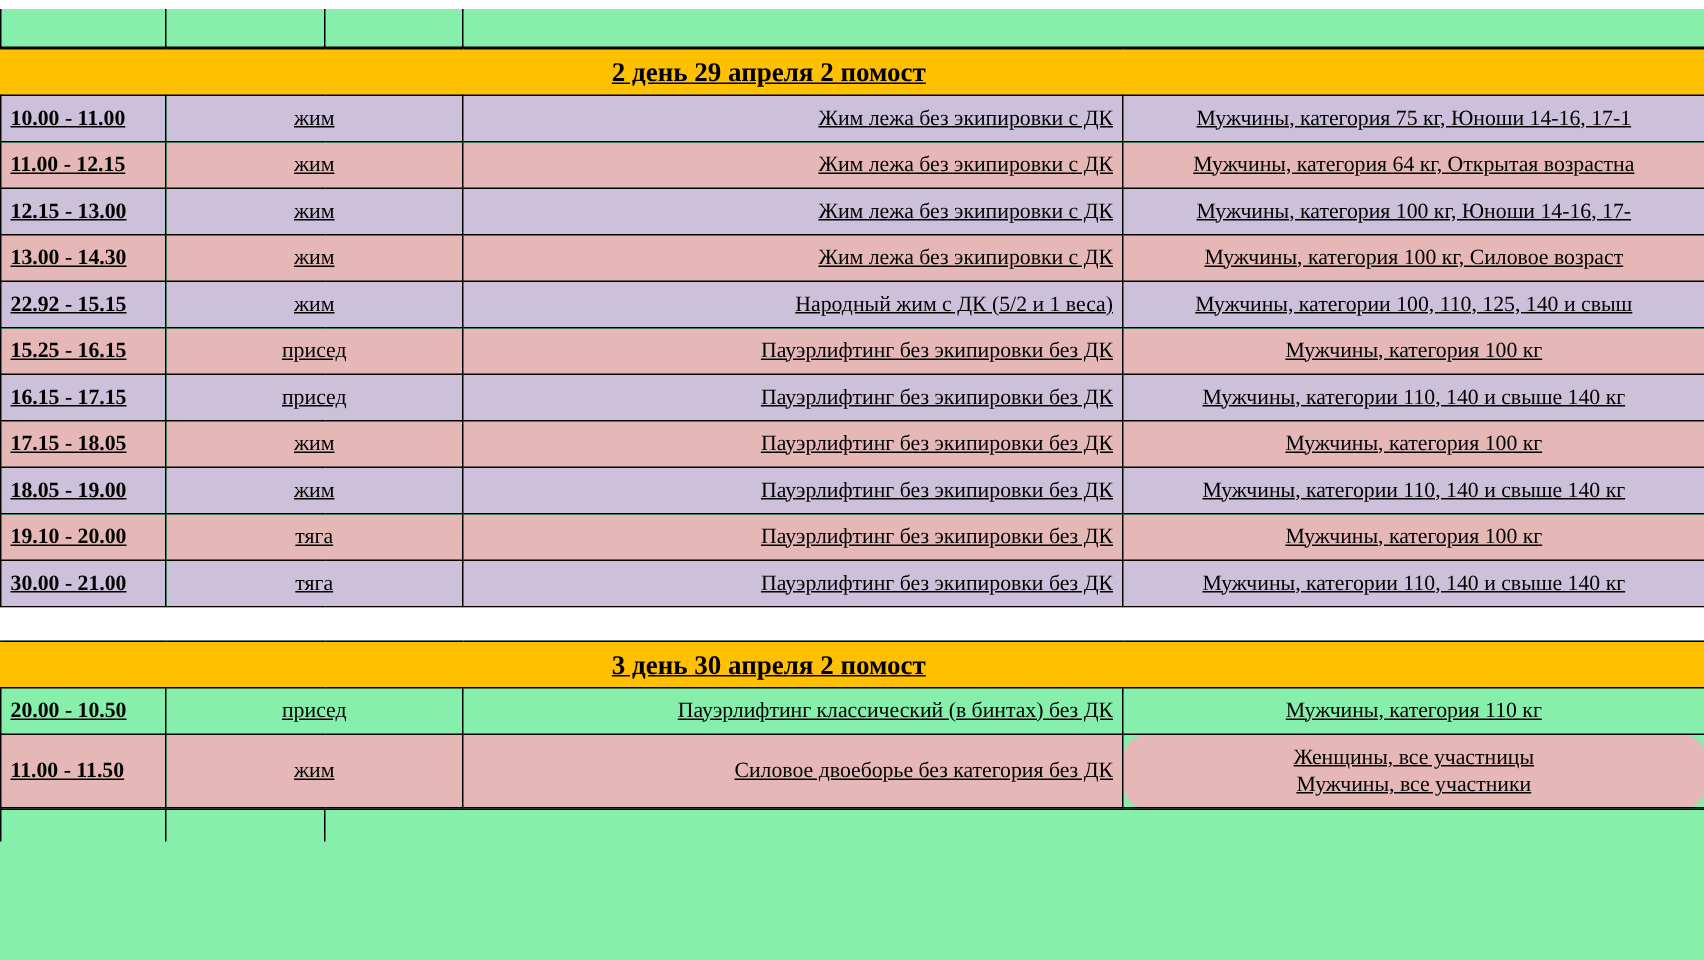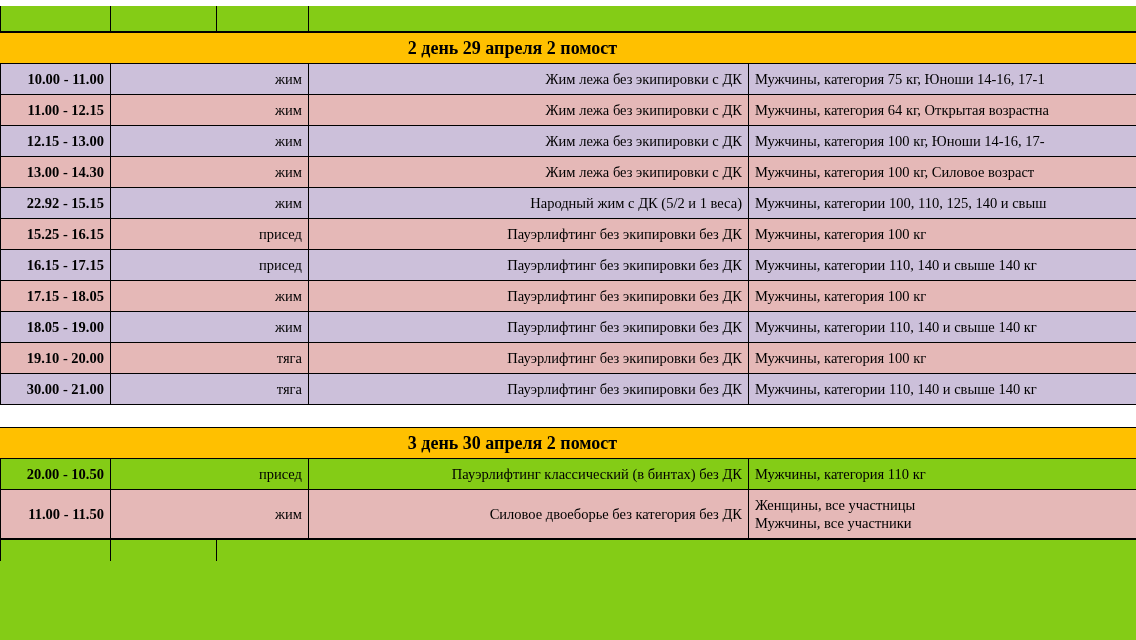--- a/index.html
+++ b/index.html
@@ -10,21 +10,22 @@
   body {
     width: 1136px;
     height: 640px;
     overflow: hidden;
     font-family: "Liberation Serif", serif;
   }
   .sheet {
     position: relative;
     width: 1136px;
     height: 640px;
-    background: #84cc16;
+    background: #86efac;
+    text-decoration: underline;
   }
   table.sched {
     border-collapse: collapse;
     table-layout: fixed;
     width: 1248px;          
     margin-left: -112px;     
     font-size: 14.5px;
   }
   table.sched td {
     border: 1px solid #000000;
@@ -47,24 +48,24 @@
     text-align: center;
     font-weight: bold;
     font-size: 18px;
     height: 34px;
     padding: 2px 4px;
   }
   .row-lilac td { background: #ccc0da; }
   .row-pink  td { background: #e5b8b7; }
 
   .c-stream { text-align: left; }
-  .c-time   { text-align: right; font-weight: bold; }
-  .c-kind   { text-align: right; }
+  .c-time   { text-align: left; font-weight: bold; }
+  .c-kind   { text-align: center; }
   .c-disc   { text-align: right; }
-  .c-cat    { text-align: left; }
+  .c-cat    { text-align: center; }
 
   .cat-multi { white-space: normal; line-height: 1.25; }
 
   .gap {
     height: 22px;
     background: #ffffff;
   }
 
   .top-strip {
     height: 6px;
@@ -237,21 +238,21 @@
         <td class="c-time">20.00 - 10.50</td>
         <td class="c-kind" colspan="2">присед</td>
         <td class="c-disc">Пауэрлифтинг классический (в бинтах) без ДК</td>
         <td class="c-cat">Мужчины, категория 110 кг</td>
       </tr>
       <tr class="row-pink">
         <td class="c-stream">2 поток</td>
         <td class="c-time">11.00 - 11.50</td>
         <td class="c-kind" colspan="2">жим</td>
         <td class="c-disc">Силовое двоеборье без категория без ДК</td>
-        <td class="c-cat cat-multi" style="height:44px;">Женщины, все участницы<br>Мужчины, все участники</td>
+        <td class="c-cat cat-multi" style="height:44px;border-radius:15px;">Женщины, все участницы<br>Мужчины, все участники</td>
       </tr>
     </tbody>
   </table>
 
   <div class="partial-bottom">
 
     <div class="cell" style="left:112px; width:110px;"></div>
     <div class="cell" style="left:222px; width:106px;"></div>
     <div class="cell" style="left:328px; width:920px;"></div>
   </div>

